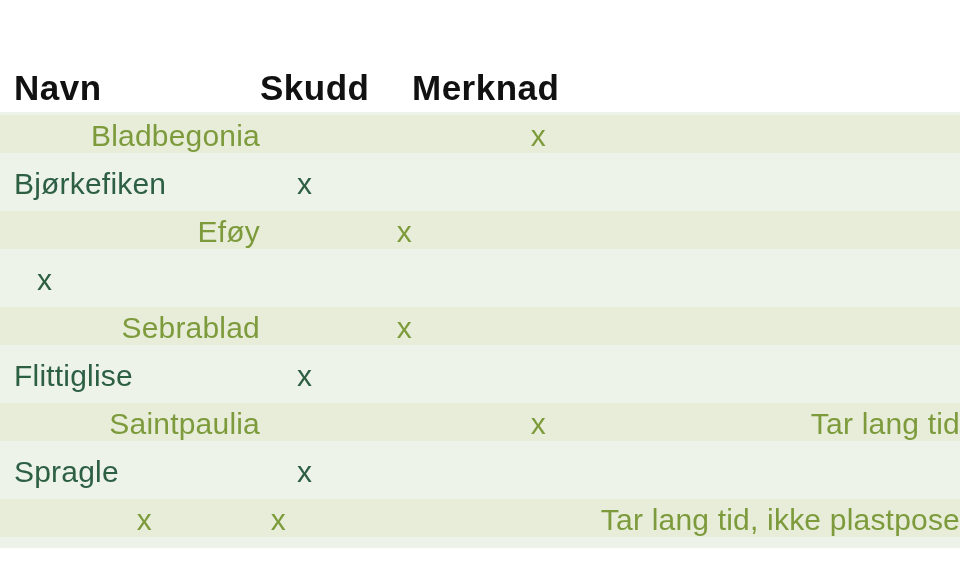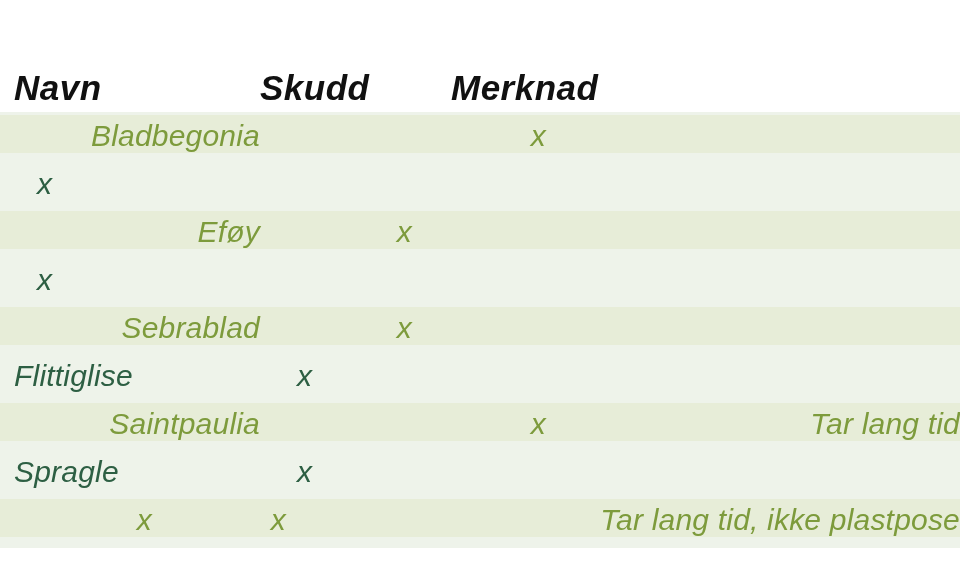--- a/index.html
+++ b/index.html
@@ -14,21 +14,20 @@
   html, body {
     width: 960px; height: 566px;
     background: var(--page-background);
     font-family: "Liberation Sans", sans-serif;
     overflow: hidden;
   }
   .page {
     position: relative;
     width: 960px; height: 464px;
     background: var(--page-background);
-    font-style: italic;
   }
   .header-row {
     display: flex;
     height: 112px;
     align-items: flex-end;
     padding-bottom: 7px;
   }
   .header-row .cell {
     font-weight: 700;
     font-size: 35px;
@@ -55,41 +54,42 @@
     background-image: linear-gradient(var(--highlight-band), var(--highlight-band));
     background-repeat: no-repeat;
     background-size: 100% 38px;
     background-position: 0 3px;
   }
   .row.band .cell { color: var(--highlighted-row-text); text-align: right; }
   .row.plain .cell { color: var(--plain-row-text); }
   .c-navn    { width: 260px; padding-left: 14px; }
   .c-skudd   { width: 152px; }
   .c-blad    { width: 134px; }
-  .c-merknad { flex: 1; margin-left: 39px; }
+  .c-merknad { flex: 1; }
   .row .c-skudd { padding-left: 37px; }
   .row .c-blad  { padding-left: 28px; }
 </style>
 </head>
 <body>
 
 <div class="page">
   <div class="header-row">
     <div class="cell c-navn">Navn</div>
     <div class="cell c-skudd">Skudd</div>
     <div class="cell c-merknad">Merknad</div>
   </div>
   <div class="tbody">
       <div class="row band">
         <div class="cell c-navn">Bladbegonia</div>
         <div class="cell c-skudd"></div>
         <div class="cell c-blad">x</div>
         <div class="cell c-merknad"></div>
       </div>
       <div class="row plain">
+        <div class="cell c-navn">Bjørkefiken</div>
         <div class="cell c-skudd">x</div>
         <div class="cell c-blad"></div>
         <div class="cell c-merknad"></div>
       </div>
       <div class="row band">
         <div class="cell c-navn">Eføy</div>
         <div class="cell c-skudd">x</div>
         <div class="cell c-blad"></div>
         <div class="cell c-merknad"></div>
       </div>

